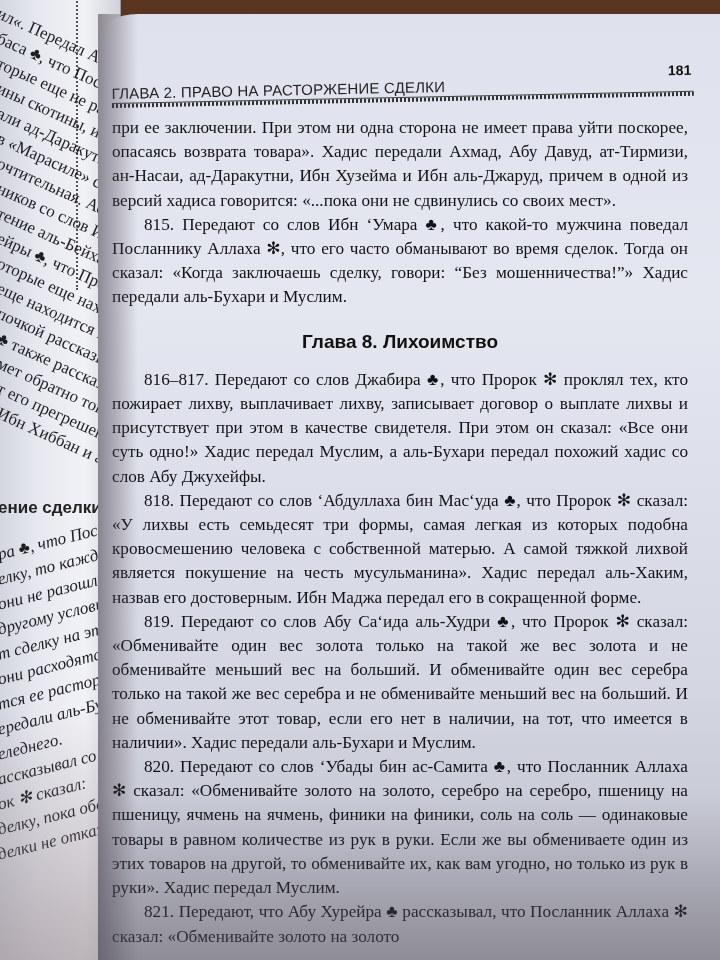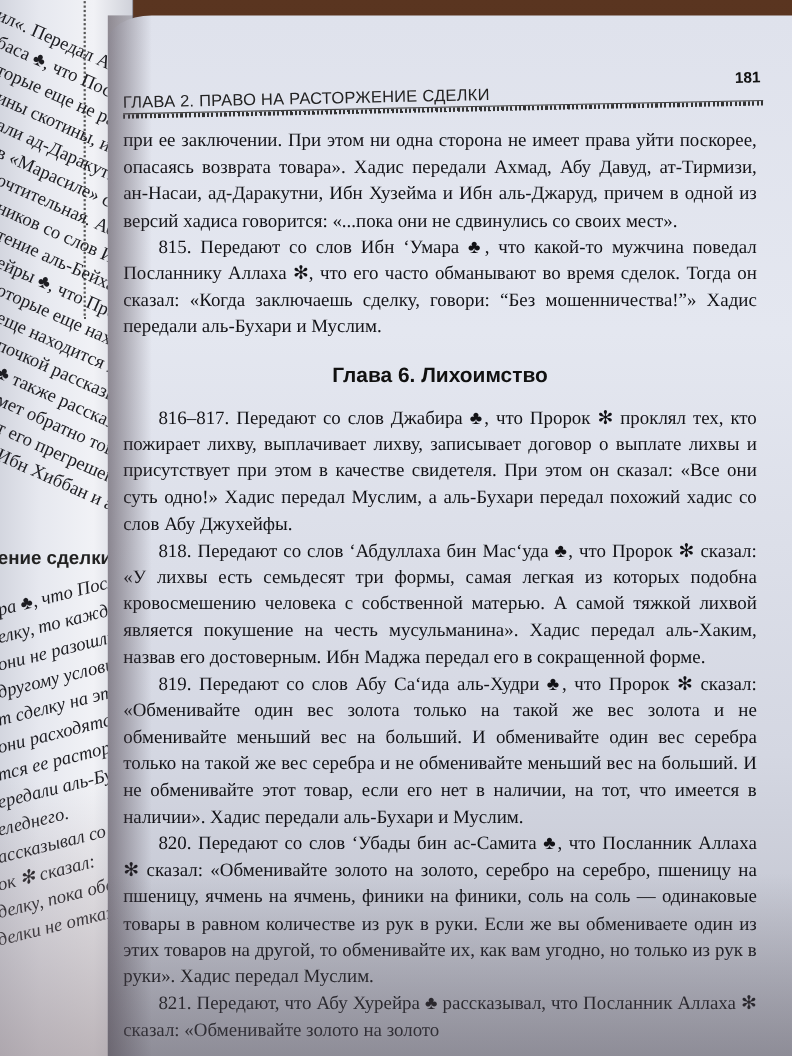--- a/index.html
+++ b/index.html
@@ -136,21 +136,21 @@
   <div class="running-header">
     <span class="running-title">ГЛАВА 2. ПРАВО НА РАСТОРЖЕНИЕ СДЕЛКИ</span>
     <span class="page-number">181</span>
     <div class="header-rule"></div>
   </div>
 
   <div class="body-text">
     <p>при ее заключении. При этом ни одна сторона не имеет права уйти поскорее, опасаясь возврата товара». Хадис передали Ахмад, Абу Давуд, ат-Тирмизи, ан-Насаи, ад-Даракутни, Ибн Хузейма и Ибн аль-Джаруд, причем в одной из версий хадиса говорится: «...пока они не сдвинулись со своих мест».</p>
     <p class="indent">815. Передают со слов Ибн ‘Умара ♣, что какой-то мужчина поведал Посланнику Аллаха ✻, что его часто обманывают во время сделок. Тогда он сказал: «Когда заключаешь сделку, говори: “Без мошенничества!”» Хадис передали аль-Бухари и Муслим.</p>
 
-    <div class="chapter-heading">Глава 6. Лихоимство</div>
+    <div class="chapter-heading">Глава 8. Лихоимство</div>
 
     <p class="indent">816–817. Передают со слов Джабира ♣, что Пророк ✻ проклял тех, кто пожирает лихву, выплачивает лихву, записывает договор о выплате лихвы и присутствует при этом в качестве свидетеля. При этом он сказал: «Все они суть одно!» Хадис передал Муслим, а аль-Бухари передал похожий хадис со слов Абу Джухейфы.</p>
     <p class="indent">818. Передают со слов ‘Абдуллаха бин Мас‘уда ♣, что Пророк ✻ сказал: «У лихвы есть семьдесят три формы, самая легкая из которых подобна кровосмешению человека с собственной матерью. А самой тяжкой лихвой является покушение на честь мусульманина». Хадис передал аль-Хаким, назвав его достоверным. Ибн Маджа передал его в сокращенной форме.</p>
     <p class="indent">819. Передают со слов Абу Са‘ида аль-Худри ♣, что Пророк ✻ сказал: «Обменивайте один вес золота только на такой же вес золота и не обменивайте меньший вес на больший. И обменивайте один вес серебра только на такой же вес серебра и не обменивайте меньший вес на больший. И не обменивайте этот товар, если его нет в наличии, на тот, что имеется в наличии». Хадис передали аль-Бухари и Муслим.</p>
     <p class="indent">820. Передают со слов ‘Убады бин ас-Самита ♣, что Посланник Аллаха ✻ сказал: «Обменивайте золото на золото, серебро на серебро, пшеницу на пшеницу, ячмень на ячмень, финики на финики, соль на соль — одинаковые товары в равном количестве из рук в руки. Если же вы обмениваете один из этих товаров на другой, то обменивайте их, как вам угодно, но только из рук в руки». Хадис передал Муслим.</p>
     <p class="indent">821. Передают, что Абу Хурейра ♣ рассказывал, что Посланник Аллаха ✻ сказал: «Обменивайте золото на золото</p>
   </div>
 
   <div class="gutter-shadow"></div>
   <div class="bottom-shadow"></div>

